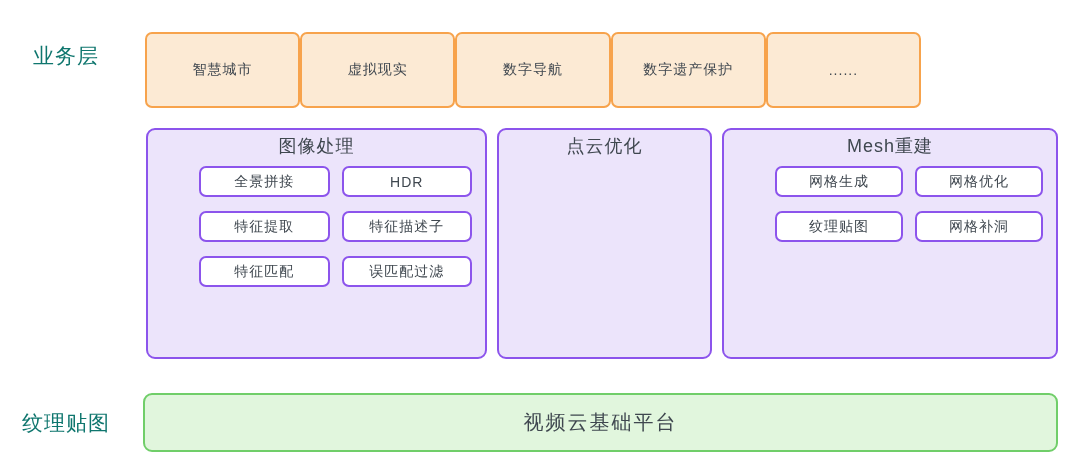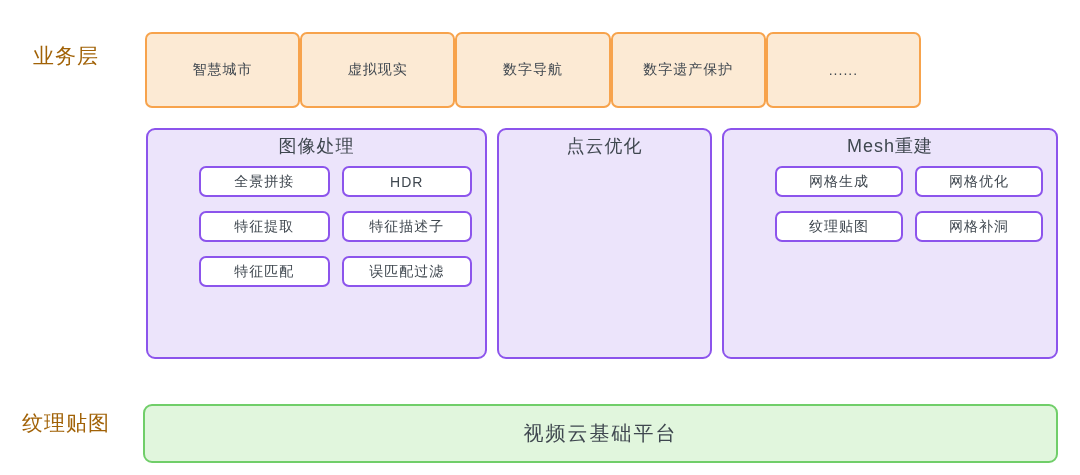--- a/index.html
+++ b/index.html
@@ -15,21 +15,21 @@
   
   .layer-label {
     position: absolute;
     left: 0;
     width: 132px;
     display: flex;
     align-items: center;
     justify-content: center;
     font-size: 21px;
     letter-spacing: 1px;
-    color: #a16207;
+    color: #0f766e;
   }
   .label-biz   { top: 18px;  height: 76px; }
   .label-algo  { top: 213px; height: 32px; }
   .label-infra { top: 393px; height: 59px; }
 
   
   .biz-row {
     position: absolute;
     left: 145px; top: 32px;
     width: 776px; height: 76px;
@@ -97,21 +97,20 @@
     width: 915px; height: 59px;
     box-sizing: border-box;
     background: #e1f6dd;
     border: 2px solid #70ce69;
     border-radius: 9px;
     display: flex;
     align-items: center;
     justify-content: center;
     font-size: 20px;
     letter-spacing: 2px;
-    margin-top: 11px;
   }
 </style>
 </head>
 <body>
 
 <div class="canvas">
 
   <div class="layer-label label-biz">业务层</div>
   <div class="biz-row">
     <div class="biz-box">智慧城市</div>

